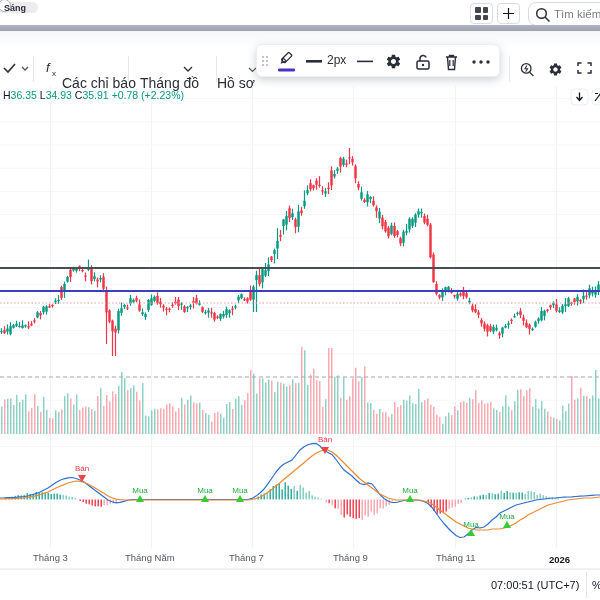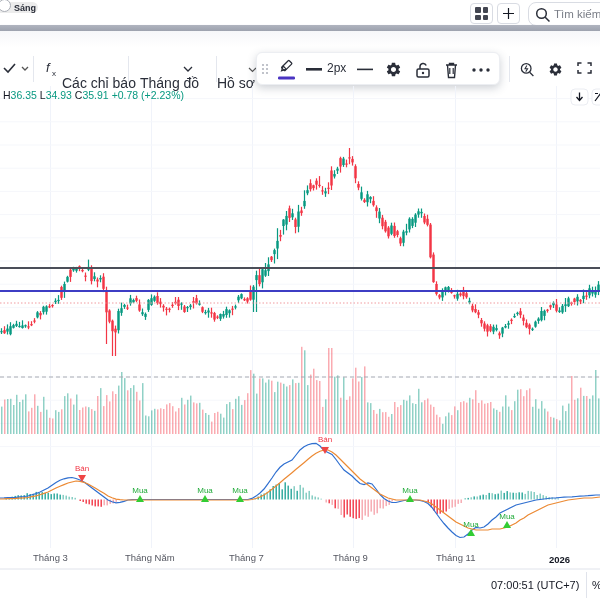--- a/index.html
+++ b/index.html
@@ -1,26 +1,26 @@
 <!DOCTYPE html>
 <html><head><meta charset="utf-8">
 <style>
 * { margin:0; padding:0; box-sizing:border-box; }
 body { width:600px; height:600px; font-family:"Liberation Sans",sans-serif; background:#fff; overflow:hidden; position:relative; }
 .r1 { position:absolute; left:0; top:0; width:600px; height:25px; background:#fff; }
 .toggle { position:absolute; left:-10px; top:2px; width:48px; height:11px; background:#ececec; border-radius:6px; }
 .knob { position:absolute; left:8px; top:-3px; width:13px; height:13px; border-radius:50%; background:#fff; border:1.8px solid #a9adb5; }
-.slabel { position:absolute; left:14px; top:3px; font-size:9px; color:#2a2e39; font-weight:bold; }
+.slabel { position:absolute; left:4px; top:3px; font-size:9px; color:#2a2e39; font-weight:bold; }
 .btn1 { position:absolute; top:3px; height:21px; border:1px solid #d9dce3; border-radius:4px; background:#fff; }
 .search { position:absolute; left:528px; top:2px; width:80px; height:24px; border:1px solid #d9dce3; border-radius:8px; background:#fff; }
 .grayband { position:absolute; left:0; top:25px; width:600px; height:6px; background:linear-gradient(#b0b4bf,#9da2ae); box-shadow:0 1px 2px rgba(170,175,188,0.7); }
 .toolrow { position:absolute; left:0; top:31px; width:600px; height:55px; background:linear-gradient(#f6f7f9,#ffffff 30%); }
 .tooltext { position:absolute; top:44px; font-size:14px; color:#2a2e39; }
 .sep { position:absolute; top:25px; width:1px; height:26px; background:#e4e7ee; }
-.float { position:absolute; left:256px; top:21px; width:244px; height:33px; background:#fff; border:1px solid #eceef2; border-radius:6px; box-shadow:0 3px 8px rgba(60,70,90,0.25); }
+.float { position:absolute; left:256px; top:13px; width:244px; height:33px; background:#fff; border:1px solid #eceef2; border-radius:6px; box-shadow:0 3px 8px rgba(60,70,90,0.25); }
 svg text { font-family:"Liberation Sans",sans-serif; }
 </style></head>
 <body>
 <div class="r1">
   <div class="toggle">
       <div class="knob"></div>
     </div>
     <div class="slabel">Sáng</div>
   <div class="btn1" style="left:470px;width:23px;">
     <svg width="21" height="19" viewBox="0 0 21 19">

